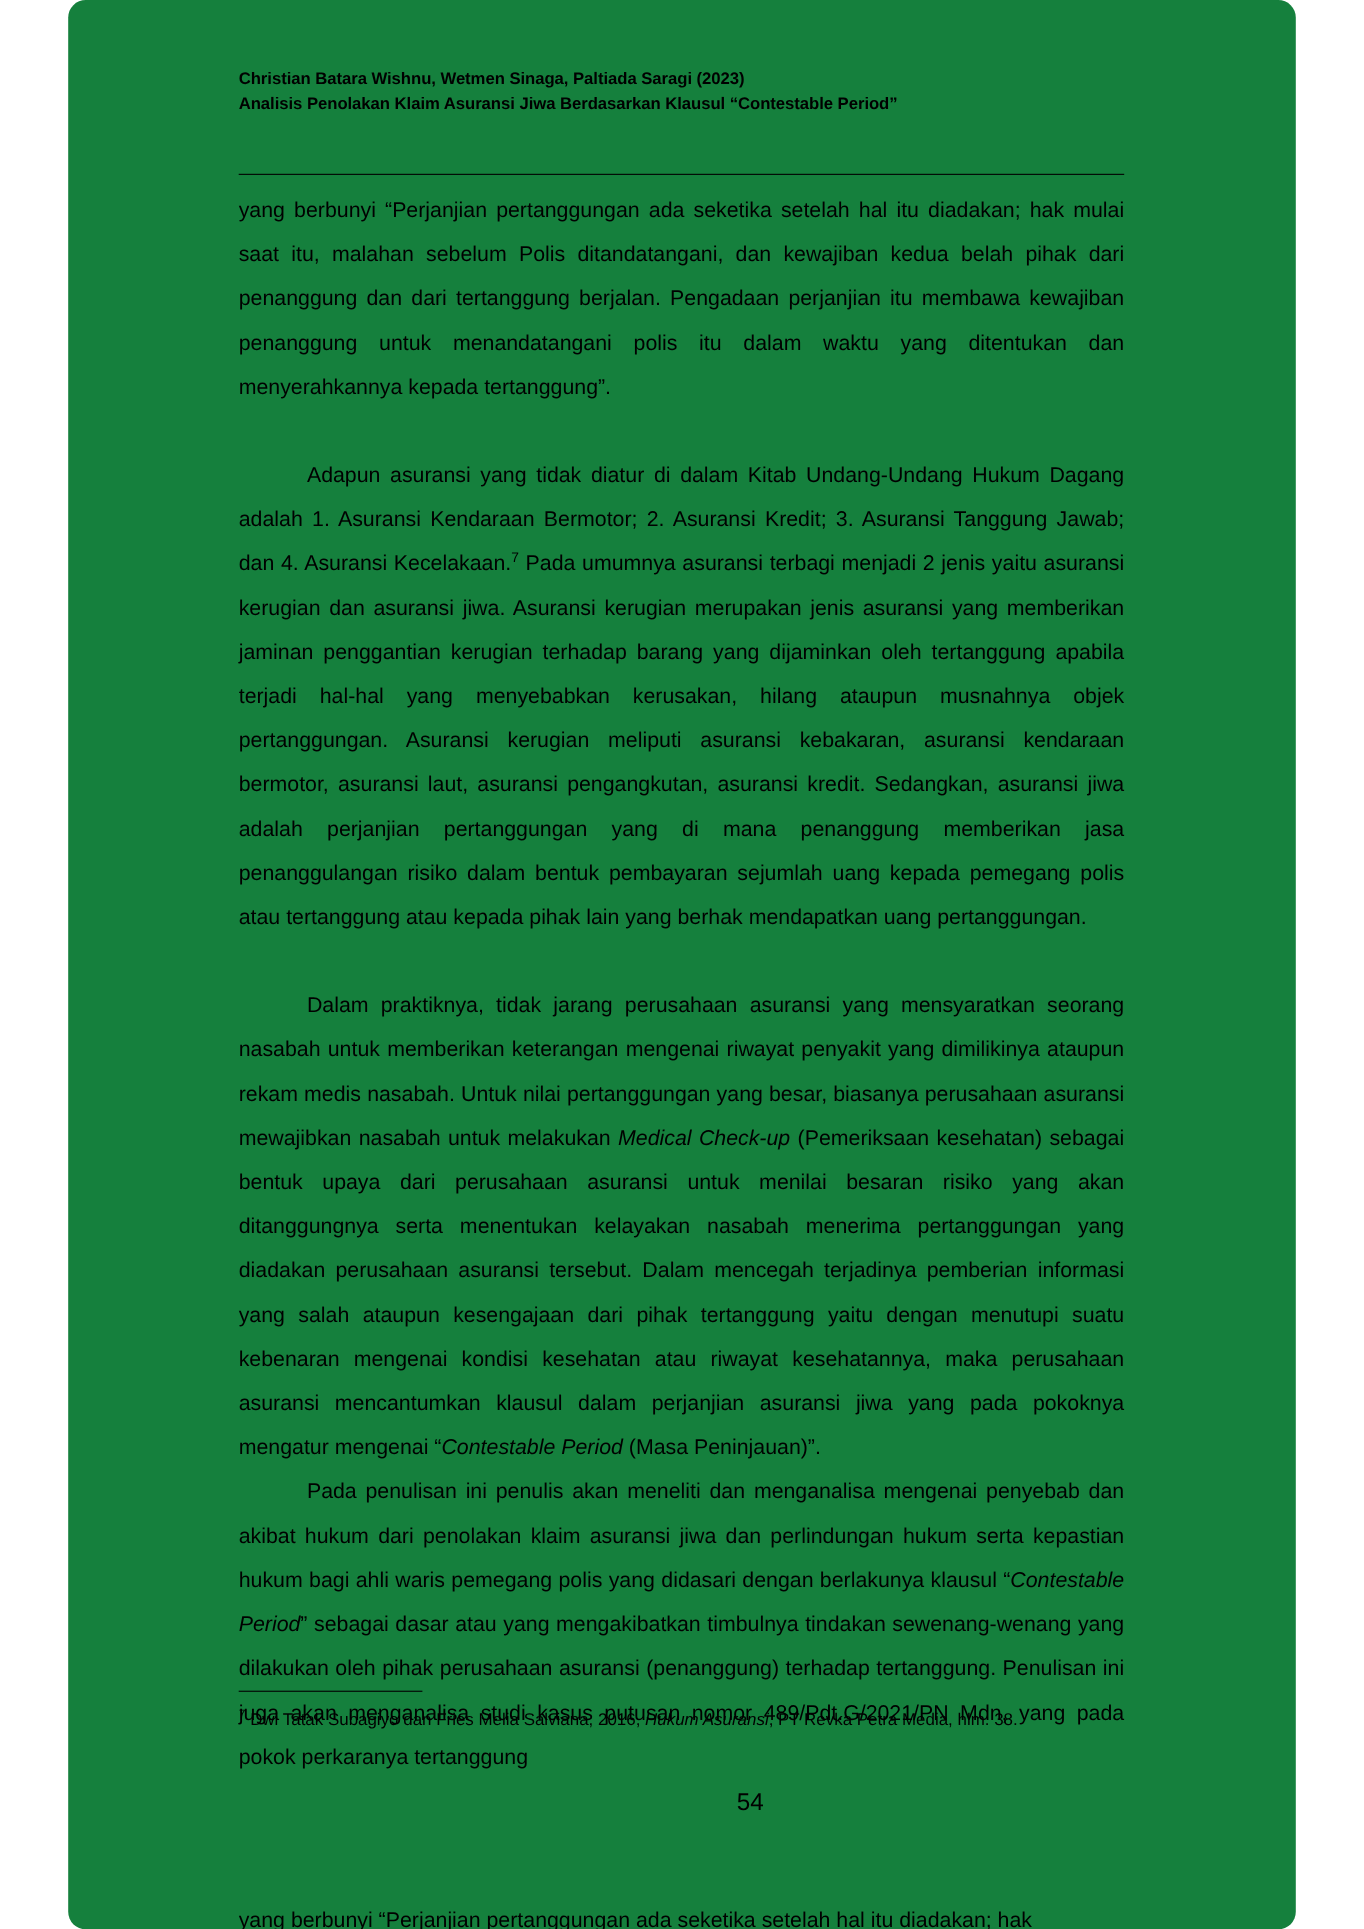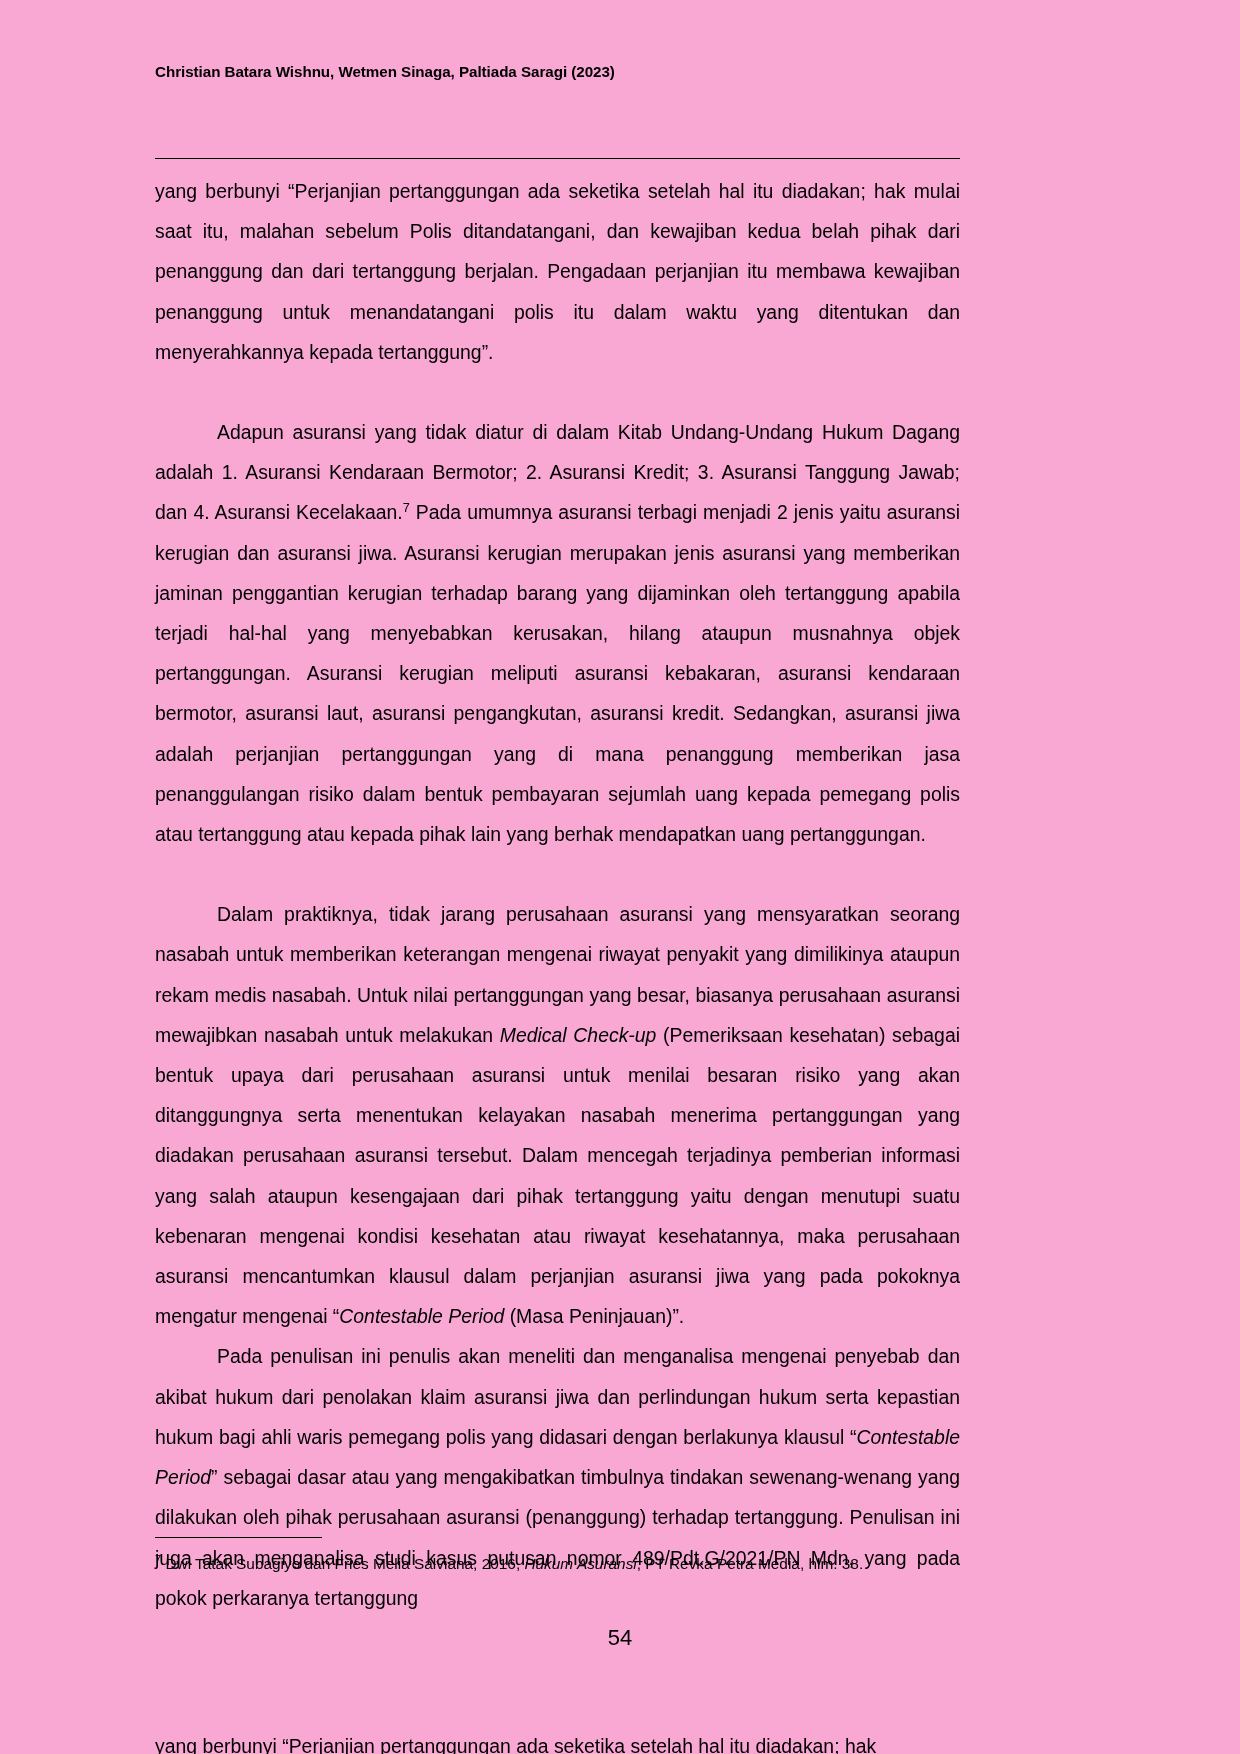--- a/index.html
+++ b/index.html
@@ -10,26 +10,27 @@
   }
 
   body {
     font-family: "Liberation Sans", sans-serif;
     color: #000000;
     -webkit-font-smoothing: antialiased;
   }
 
   .page {
     position: relative;
-    width: 1240px;
+    width: 1116px;
     height: 1754px;
     margin: 0 auto;
-    background: #f9a8d4;
+    background: #15803d;
     box-sizing: border-box;
     overflow: hidden;
+    border-radius: 16px;
   }
 
   
   .running-header {
     position: absolute;
     left: 155px;
     top: 60px;
     width: 805px;
   }
 
@@ -136,20 +137,21 @@
     overflow: hidden;
   }
 </style>
 </head>
 <body>
 
 <div class="page">
 
   <div class="running-header">
     <div class="hdr-line">Christian Batara Wishnu, Wetmen Sinaga, Paltiada Saragi (2023)</div>
+    <div class="hdr-line">Analisis Penolakan Klaim Asuransi Jiwa Berdasarkan Klausul “Contestable Period”</div>
   </div>
 
   <div class="header-rule"></div>
 
   <div class="body-col">
 
     <p class="para"><span>yang berbunyi “Perjanjian pertanggungan ada seketika setelah hal itu diadakan; hak mulai saat itu, malahan sebelum Polis ditandatangani, dan kewajiban kedua belah pihak dari penanggung dan dari tertanggung berjalan. Pengadaan perjanjian itu membawa kewajiban penanggung untuk menandatangani polis itu dalam waktu yang ditentukan dan menyerahkannya kepada tertanggung”.</span></p>
 
     <p class="para indent gap-before"><span>Adapun asuransi yang tidak diatur di dalam Kitab Undang-Undang Hukum Dagang adalah 1. Asuransi Kendaraan Bermotor; 2. Asuransi Kredit; 3. Asuransi Tanggung Jawab; dan 4. Asuransi Kecelakaan.</span><sup class="fn">7</sup><span> Pada umumnya asuransi terbagi menjadi 2 jenis yaitu asuransi kerugian dan asuransi jiwa. Asuransi kerugian merupakan jenis asuransi yang memberikan jaminan penggantian kerugian terhadap barang yang dijaminkan oleh tertanggung apabila terjadi hal-hal yang menyebabkan kerusakan, hilang ataupun musnahnya objek pertanggungan. Asuransi kerugian meliputi asuransi kebakaran, asuransi kendaraan bermotor, asuransi laut, asuransi pengangkutan, asuransi kredit. Sedangkan, asuransi jiwa adalah perjanjian pertanggungan yang di mana penanggung memberikan jasa penanggulangan risiko dalam bentuk pembayaran sejumlah uang kepada pemegang polis atau tertanggung atau kepada pihak lain yang berhak mendapatkan uang pertanggungan.</span></p>
 

